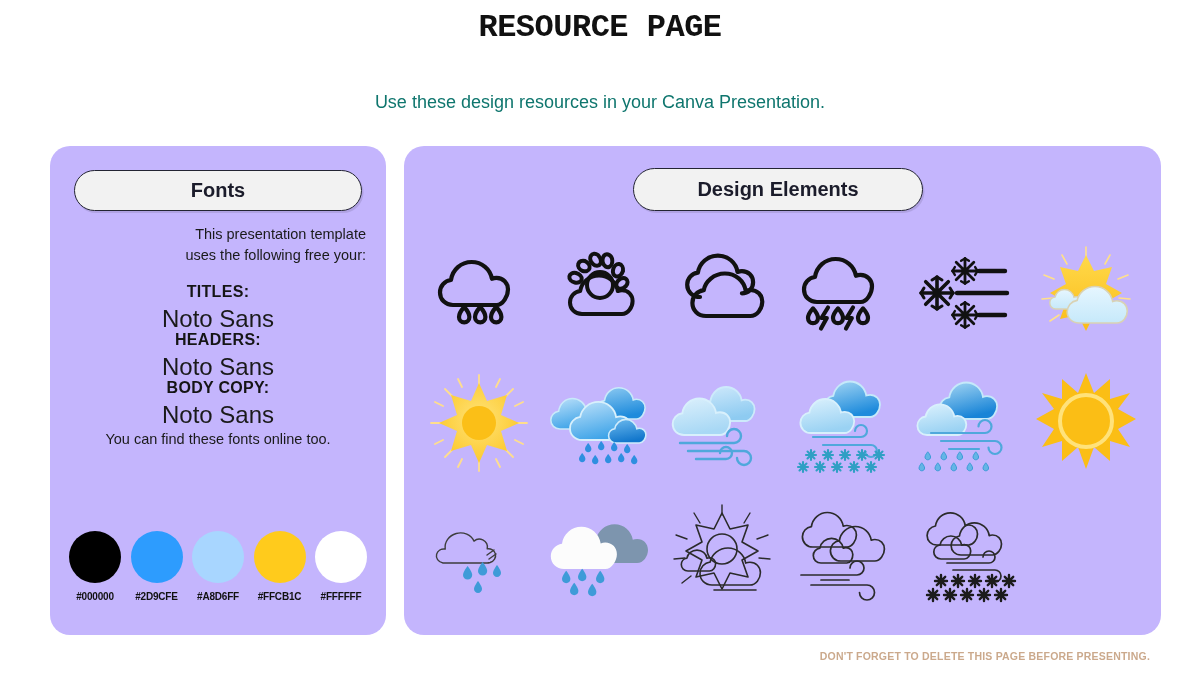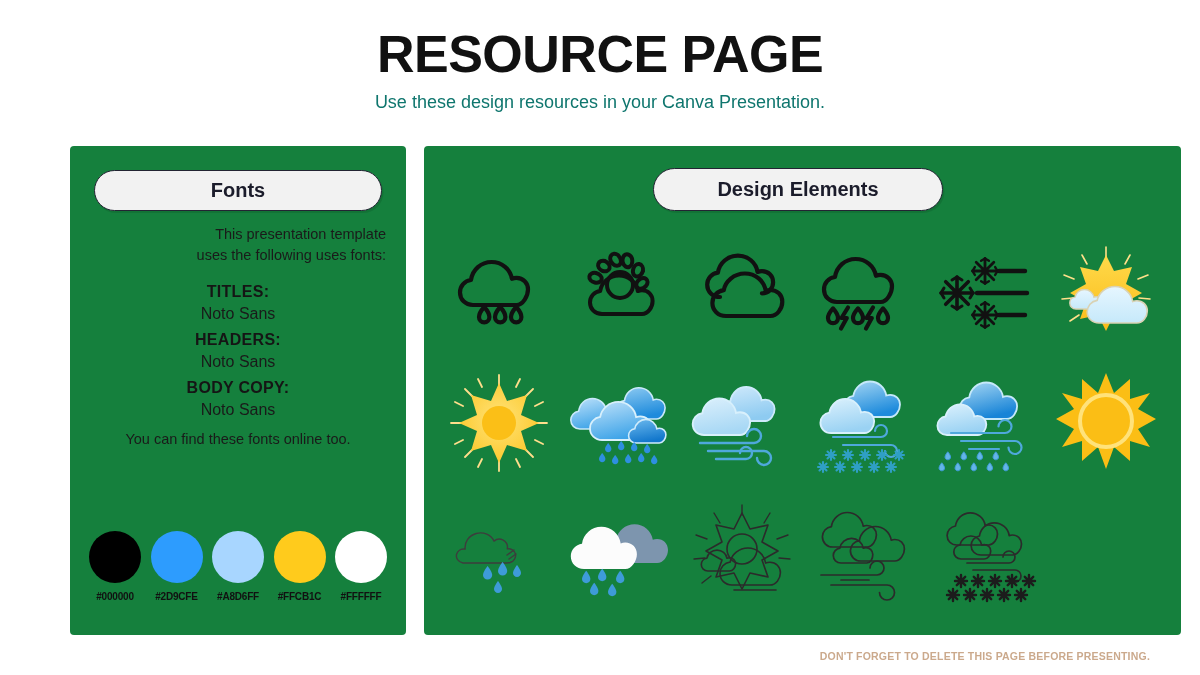--- a/index.html
+++ b/index.html
@@ -6,37 +6,36 @@
   html, body {
     width: 1200px; height: 675px;
     background: #ffffff;
     font-family: "Liberation Sans", sans-serif;
     overflow: hidden;
   }
   .slide { position: relative; width: 1200px; height: 675px; background: #fff; }
 
   
   .page-title {
-    position: absolute; top: 26px; left: 0; width: 1200px;
+    position: absolute; top: 10px; left: 0; width: 1200px;
     text-align: center;
-    font-size: 52px; font-weight: 800; letter-spacing: -0.5px;
-    color: #111111; line-height: 1.1;
+    font-size: 32px; font-weight: 800; letter-spacing: -0.5px;
+    color: #111111; line-height: 1.1; font-family: Liberation Mono, monospace;
   }
   .page-subtitle {
     position: absolute; top: 92px; left: 0; width: 1200px;
     text-align: center;
     font-size: 18px; font-weight: 400; color: #0f766e;
   }
 
   
   .panel {
     position: absolute;
-    background: #15803d;
-    border-radius: 4px;
-    margin-left: 20px;
+    background: #c4b5fd;
+    border-radius: 20px;
   }
   .left-panel  { left: 50px;  top: 146px; width: 336px; height: 489px; }
   .right-panel { left: 404px; top: 146px; width: 757px; height: 489px; }
 
   
   .pill {
     position: absolute;
     background: #f2f2f2;
     border: 1.6px solid #232433;
     border-radius: 22px;
@@ -54,21 +53,21 @@
     text-align: right; font-size: 14.5px; color: #1a1a1a; line-height: 1.45;
   }
   .font-group { position: absolute; left: 20px; width: 296px; text-align: center; }
   .fg-1 { top: 136px; }
   .fg-2 { top: 184px; }
   .fg-3 { top: 232px; }
   .font-label {
     font-size: 16px; font-weight: 700; color: #151515;
     letter-spacing: 0.3px; line-height: 1.3;
   }
-  .font-value { font-size: 16px; font-weight: 400; color: #1a1a1a; line-height: 1.35; }
+  .font-value { font-size: 24px; font-weight: 400; color: #1a1a1a; line-height: 1.35; }
   .fonts-outro {
     position: absolute; left: 20px; top: 285px; width: 296px;
     text-align: center; font-size: 14.5px; color: #1a1a1a;
   }
 
   
   .swatch-row {
     position: absolute; left: 18px; top: 385px; width: 300px;
     display: flex; justify-content: space-between; align-items: flex-start;
   }
@@ -110,21 +109,21 @@
   <div class="page-subtitle">Use these design resources in your Canva Presentation.</div>
 
   <div class="panel left-panel">
 
     <div class="pill pill-fonts">
       <span>Fonts</span>
     </div>
 
     <div class="fonts-intro">
       <div>This presentation template</div>
-      <div>uses the following uses fonts:</div>
+      <div>uses the following free your:</div>
     </div>
 
     <div class="font-group fg-1">
       <div class="font-label">TITLES:</div>
       <div class="font-value">Noto Sans</div>
     </div>
     <div class="font-group fg-2">
       <div class="font-label">HEADERS:</div>
       <div class="font-value">Noto Sans</div>
     </div>

